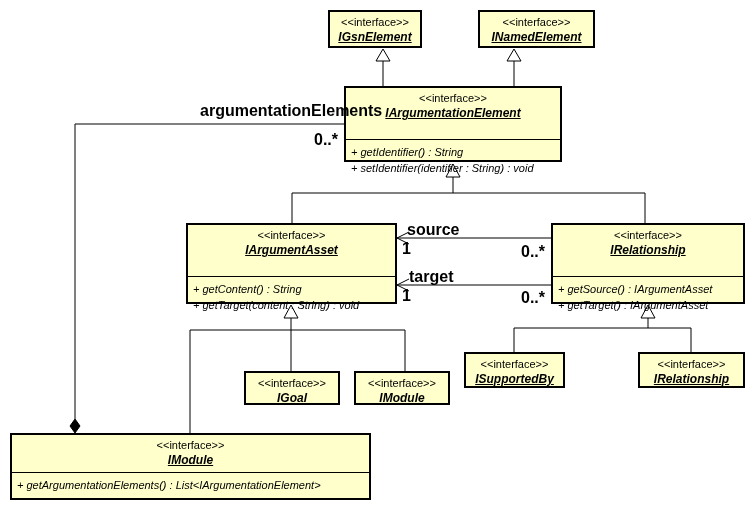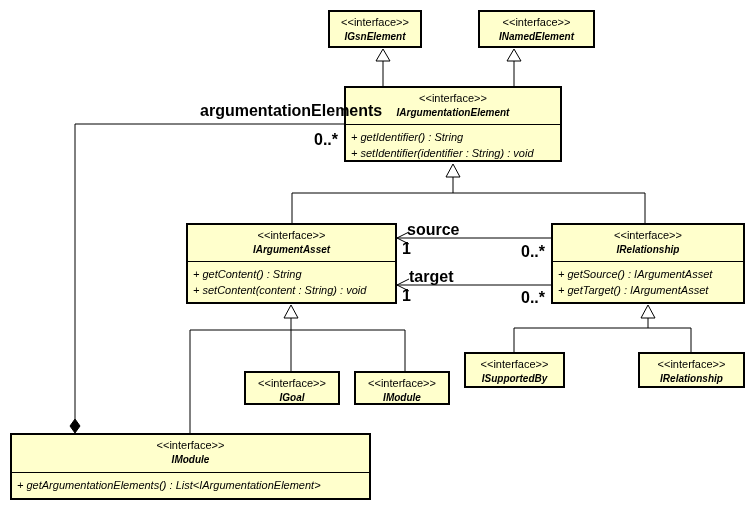--- a/index.html
+++ b/index.html
@@ -12,24 +12,24 @@
     stroke:#000;stroke-width:1;fill:none;
   }
   svg.connectors polygon.tri{fill:#ffffff;stroke:#000;stroke-width:1;}
   svg.connectors polygon.diamond{fill:#000;stroke:#000;}
   .uml-box{
     position:absolute;background:#ffffcc;border:2px solid #000;
     box-sizing:border-box;text-align:center;
   }
   .uml-header{padding-top:3px;}
   .stereotype{font-size:11px;line-height:14px;}
-  .class-name{font-size:10px;line-height:16px;font-weight:bold;font-style:italic;}
+  .class-name{font-size:12px;line-height:16px;font-weight:bold;font-style:italic;text-decoration:underline;}
   .uml-methods{
     border-top:1px solid #000;text-align:left;padding:4px 4px 2px 5px;
-    font-size:11px;font-style:italic;line-height:16px;margin-top:3px;
+    font-size:11px;font-style:italic;line-height:16px;margin-top:18px;
   }
   .edge-label{position:absolute;font-size:16px;line-height:13px;white-space:nowrap;font-weight:bold;}
   
   #box-gsn{left:328px;top:10px;width:94px;height:38px;}
   #box-named{left:478px;top:10px;width:117px;height:38px;}
   #box-argel{left:344px;top:86px;width:218px;height:76px;}
   #box-asset{left:186px;top:223px;width:211px;height:81px;}
   #box-rel{left:551px;top:223px;width:194px;height:81px;}
   #box-goal{left:244px;top:371px;width:96px;height:34px;}
   #box-context{left:354px;top:371px;width:96px;height:34px;}
@@ -120,21 +120,21 @@
     </div>
   </div>
 
   <div class="uml-box" id="box-asset">
     <div class="uml-header">
       <div class="stereotype">&lt;&lt;interface&gt;&gt;</div>
       <div class="class-name">IArgumentAsset</div>
     </div>
     <div class="uml-methods">
       <div>+ getContent() : String</div>
-      <div>+ setContent(content : String) : void</div>
+      <div>+ getTarget(content : String) : void</div>
     </div>
   </div>
 
   <div class="uml-box" id="box-rel">
     <div class="uml-header">
       <div class="stereotype">&lt;&lt;interface&gt;&gt;</div>
       <div class="class-name">IRelationship</div>
     </div>
     <div class="uml-methods">
       <div>+ getSource() : IArgumentAsset</div>

